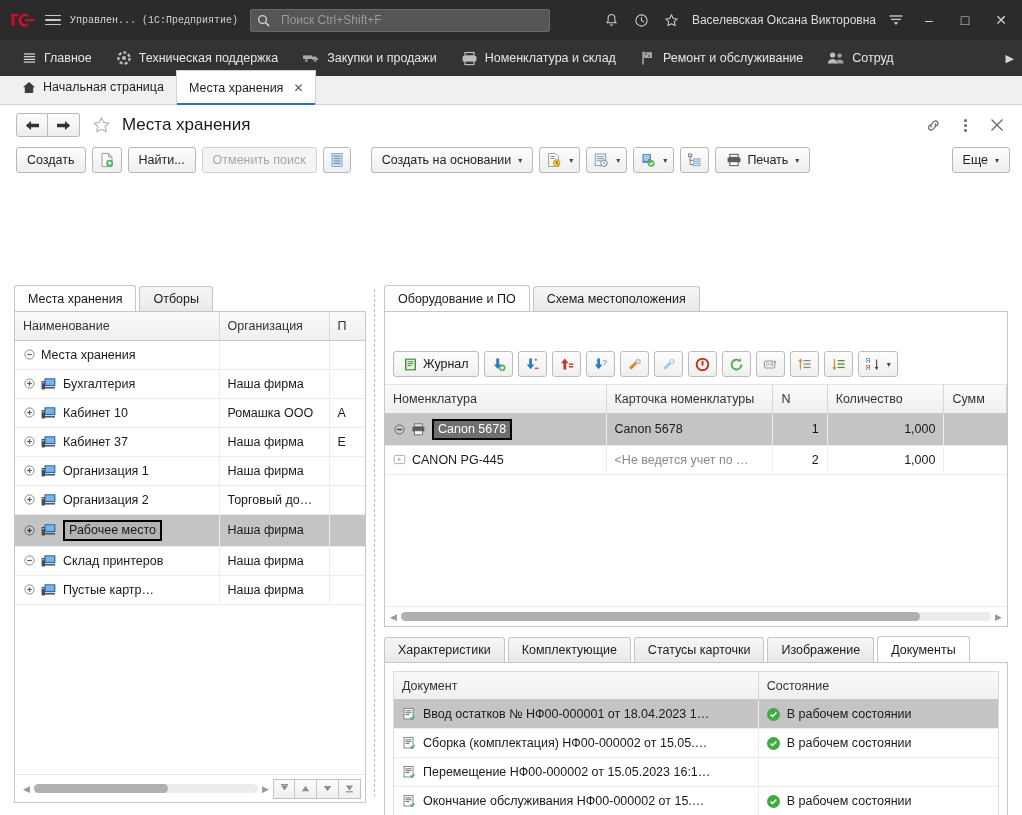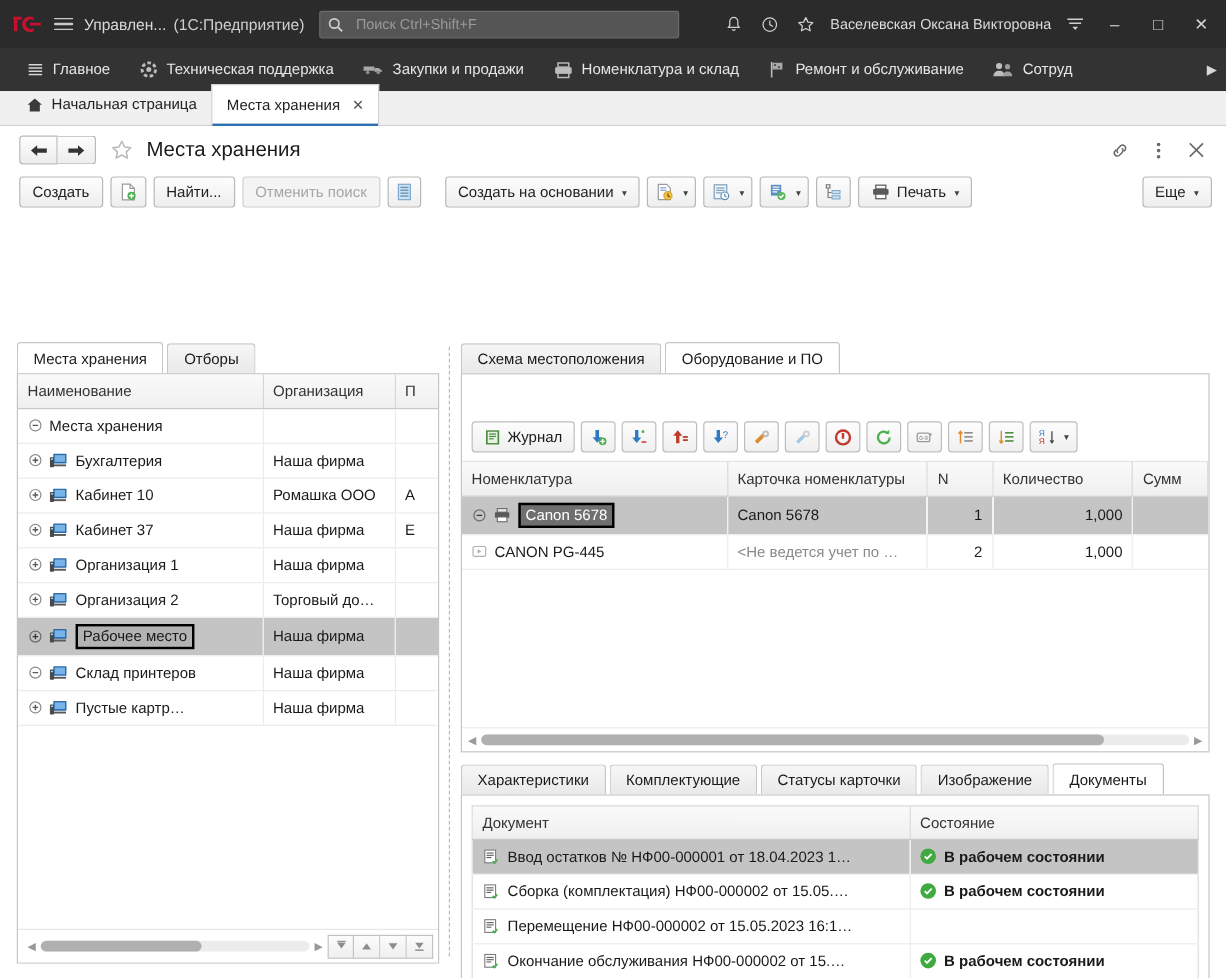--- a/index.html
+++ b/index.html
@@ -16,21 +16,21 @@
 
   
   .titlebar {
     height: 40px; background:#2b2b2b; display:flex; align-items:center;
     padding: 0 6px 0 8px; gap: 6px; color:#d8d8d8;
   }
   .logo1c { width:28px; height:20px; position:relative; flex:0 0 auto; }
   .logo1c svg { display:block; }
   .burger { width:22px; height:22px; display:flex; flex-direction:column; justify-content:center; gap:3px; cursor:pointer; padding:0 3px; }
   .burger i { display:block; height:1.5px; background:#c9c9c9; border-radius:1px; }
-  .tb-label { font-size:13px; color:#d9d9d9; white-space:nowrap; }
+  .tb-label { font-size:10px; color:#d9d9d9; white-space:nowrap;font-family:Liberation Mono, monospace; }
   .tb-label.dim { color:#cfcfcf; }
   .searchbox {
     flex:0 0 300px; height:23px; background:#555556; border:1px solid #6a6a6a;
     border-radius:2px; display:flex; align-items:center; padding:0 6px; gap:11px; margin-left:6px;
   }
   .searchbox .ph { color:#9a9a9a; font-size:12px; }
   .tb-right { margin-left:auto; display:flex; align-items:center; gap:10px; padding-right:2px; }
   .ticon { width:20px; height:20px; display:flex; align-items:center; justify-content:center; cursor:pointer; color:#cfcfcf; }
   .userName { font-size:12px; color:#dcdcdc; white-space:nowrap; }
   .wbtn { width:26px; height:22px; display:flex; align-items:center; justify-content:center; color:#d0d0d0; cursor:pointer; font-size:14px; }
@@ -145,21 +145,21 @@
   .tbtn .caret { font-size:8px; color:#444; }
 
   .gridwrap { flex:1; overflow:hidden; position:relative; }
   .rp-scroll { height:20px; display:flex; align-items:center; border-top:1px solid #ececec; padding:0 5px; }
 
   .bottomblock { margin-top:9px; height:228px; display:flex; flex-direction:column; }
 
   .okbadge { width:13px; height:13px; border-radius:50%; background:#3faa3f; display:inline-flex; align-items:center; justify-content:center; flex:0 0 auto; }
   .okbadge svg { display:block; }
   .docrow { display:flex; align-items:center; gap:7px; }
-  .statecell { display:flex; align-items:flex-start; gap:7px;font-weight:bold; }
+  .statecell { display:flex; align-items:center; gap:7px; }
   svg { display:block; }
 </style>
 </head>
 <body>
 
 <div class="app">
 
   <div class="titlebar">
     <div class="logo1c">
       <svg width="28" height="20" viewBox="0 0 28 20">
@@ -725,25 +725,25 @@
             </div>
           </div>
         </div>
       </div>
 
       <div class="splitter"></div>
 
       <div class="rightpane">
 
         <div class="subtabs">
+          <div class="stab active">
+            <span>Оборудование и ПО</span>
+          </div>
           <div class="stab">
             <span>Схема местоположения</span>
-          </div>
-          <div class="stab active">
-            <span>Оборудование и ПО</span>
           </div>
         </div>
 
         <div class="frame" style="flex:0 0 316px;">
           <div class="rtoolbar">
             <div class="tbtn wlabel">
               <span>
                 <svg width="15" height="15" viewBox="0 0 15 15">
                     <rect x="2" y="1.6" width="11" height="11.8" fill="#4b8c3f"></rect>
                     <rect x="3.4" y="2.8" width="8.2" height="9.4" fill="#e8f2e4"></rect>

